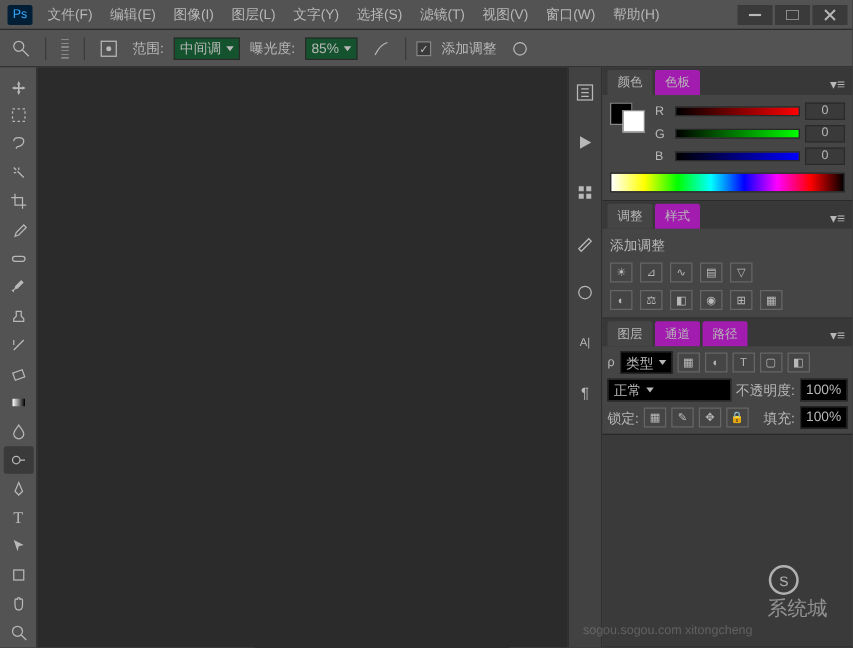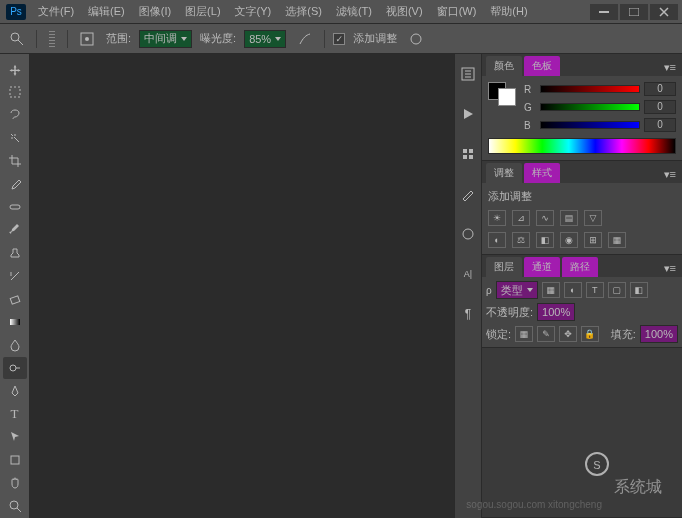--- a/index.html
+++ b/index.html
@@ -43,21 +43,21 @@
 .slider-g{background:linear-gradient(to right,#000,#0f0)}
 .slider-b{background:linear-gradient(to right,#000,#00f)}
 .slider-val{width:32px;height:14px;background:#3a3a3a;border:1px solid #2a2a2a;font-size:10px;text-align:center;line-height:12px}
 .spectrum{height:16px;margin-top:6px;background:linear-gradient(to right,#fff,#ff0,#0f0,#0ff,#00f,#f0f,#f00,#000);border:1px solid #2a2a2a}
 .adjust-panel{padding:6px}
 .adjust-row{display:flex;gap:6px;margin-top:6px}
 .adj-icon{width:18px;height:16px;border:1px solid #666;cursor:pointer;display:flex;align-items:center;justify-content:center;font-size:9px}
 .layers-panel{flex:1;display:flex;flex-direction:column}
 .layers-controls{padding:4px;display:flex;flex-direction:column;gap:4px}
 .lc-row{display:flex;align-items:center;gap:4px}
-.lc-input{background:#701a75;border:1px solid #2a2a2a;height:18px;padding:0 4px;display:flex;align-items:center}
+.lc-input{background:#000000;border:1px solid #2a2a2a;height:18px;padding:0 4px;display:flex;align-items:center}
 .layers-list{flex:1;background:#3a3a3a;border-top:1px solid #2a2a2a}
 .watermark{position:absolute;bottom:20px;right:20px;opacity:0.6;font-size:14px;pointer-events:none}
 .watermark2{position:absolute;bottom:8px;right:80px;opacity:0.3;font-size:10px;pointer-events:none}
 svg{pointer-events:none}
 .handle{display:inline-block;width:6px;height:16px;background:repeating-linear-gradient(#888 0,#888 1px,transparent 1px,transparent 3px);margin:0 4px}
 </style>
 </head>
 <body>
 
 <div class="titlebar">
@@ -357,20 +357,24 @@
               <span>类型</span>
               <span class="dropdown-arrow"></span>
             </div>
           <div class="adj-icon">▦</div>
           <div class="adj-icon">◐</div>
           <div class="adj-icon">T</div>
           <div class="adj-icon">▢</div>
           <div class="adj-icon">◧</div>
         </div>
         <div class="lc-row">
+          <div class="lc-input" style="flex:1">
+              <span>正常</span>
+              <span class="dropdown-arrow"></span>
+            </div>
           <span>不透明度:</span>
           <div class="lc-input">
               <span>100%</span>
             </div>
         </div>
         <div class="lc-row">
           <span>锁定:</span>
           <div class="adj-icon">▦</div>
           <div class="adj-icon">✎</div>
           <div class="adj-icon">✥</div>
@@ -385,15 +389,15 @@
     </div>
   </div>
 </div>
 
 <div class="watermark">
   <svg width="26" height="26" style="vertical-align:middle">
       <circle cx="13" cy="13" r="11" fill="none" stroke="#fff" stroke-width="2"></circle>
       <text x="13" y="18" text-anchor="middle" fill="#fff" font-size="14">S</text>
     </svg>
   <br>
-  <span style="font-size:16px;color:#ccc;margin-left:30px">系统城</span>
+  <span style="font-size:16px;color:#ccc;">系统城</span>
 </div>
 <div class="watermark2">sogou.sogou.com xitongcheng</div>
 
 </body></html>

